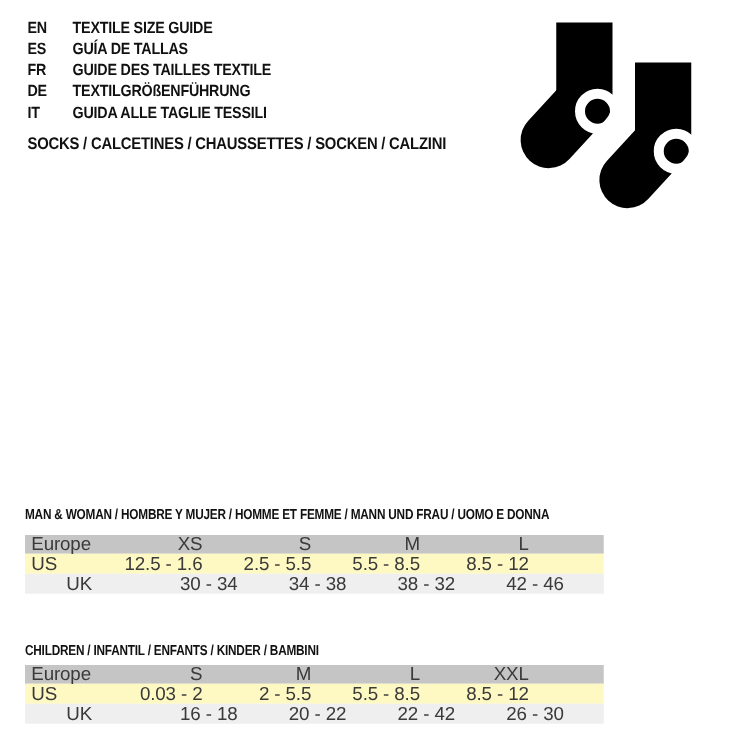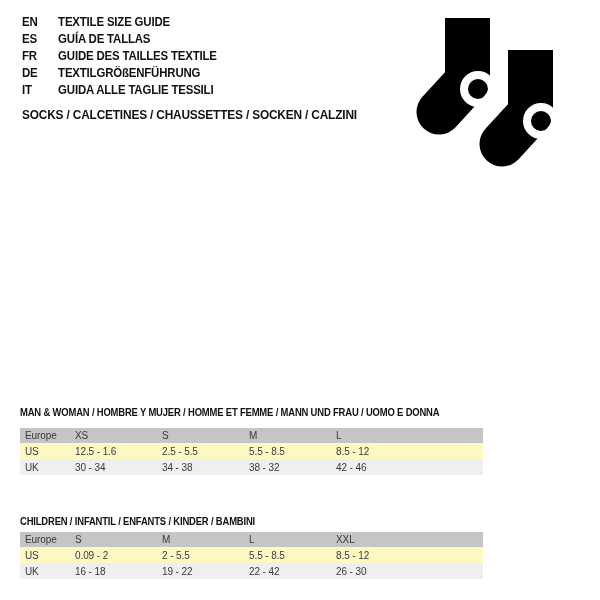--- a/index.html
+++ b/index.html
@@ -31,26 +31,26 @@
     font-size:11.5px; font-weight:bold; color:#111111; letter-spacing:-0.2px;
     white-space:nowrap; transform:scaleX(0.82); transform-origin:0 50%;
   }
   .title-1 { top:405px; }
   .title-2 { top:514px; }
   .size-table { position:absolute; left:20px; width:463px; }
   .table-1 { top:428px; }
   .table-2 { top:532px; }
   .t-row {
     display:grid; grid-template-columns:55px 87px 87px 87px 87px 60px;
-    align-items:center; font-size:10px; color:#3a3a3a; letter-spacing:-0.1px;
+    align-items:center; font-size:15px; color:#3a3a3a; letter-spacing:-0.1px;
   }
   .header-row { height:15px; background:#c5c5c5; }
   .data-row { height:16px; background:#fef9c3; }
-  .data-row.alt { background:#efefef; }
-  .cell { text-align:left; overflow:hidden; white-space:nowrap; }
+  .data-row.alt { background:#efefef;padding-left:28px; }
+  .cell { text-align:right; overflow:hidden; white-space:nowrap; }
   .cell.label { text-align:left; padding-left:5px; }
 </style>
 </head>
 <body>
 
 <div class="page">
 
   <div class="lang-block">
     <div class="lang-row">
       <span class="lang-code">EN</span>
@@ -124,29 +124,29 @@
     <div class="t-row header-row">
       <span class="cell label">Europe</span>
       <span class="cell">S</span>
       <span class="cell">M</span>
       <span class="cell">L</span>
       <span class="cell">XXL</span>
       <span class="cell"></span>
     </div>
     <div class="t-row data-row">
       <span class="cell label">US</span>
-      <span class="cell">0.09 - 2</span>
+      <span class="cell">0.03 - 2</span>
       <span class="cell">2 - 5.5</span>
       <span class="cell">5.5 - 8.5</span>
       <span class="cell">8.5 - 12</span>
       <span class="cell"></span>
     </div>
     <div class="t-row data-row alt">
       <span class="cell label">UK</span>
       <span class="cell">16 - 18</span>
-      <span class="cell">19 - 22</span>
+      <span class="cell">20 - 22</span>
       <span class="cell">22 - 42</span>
       <span class="cell">26 - 30</span>
       <span class="cell"></span>
     </div>
   </div>
 
 </div>
 
 </body></html>

